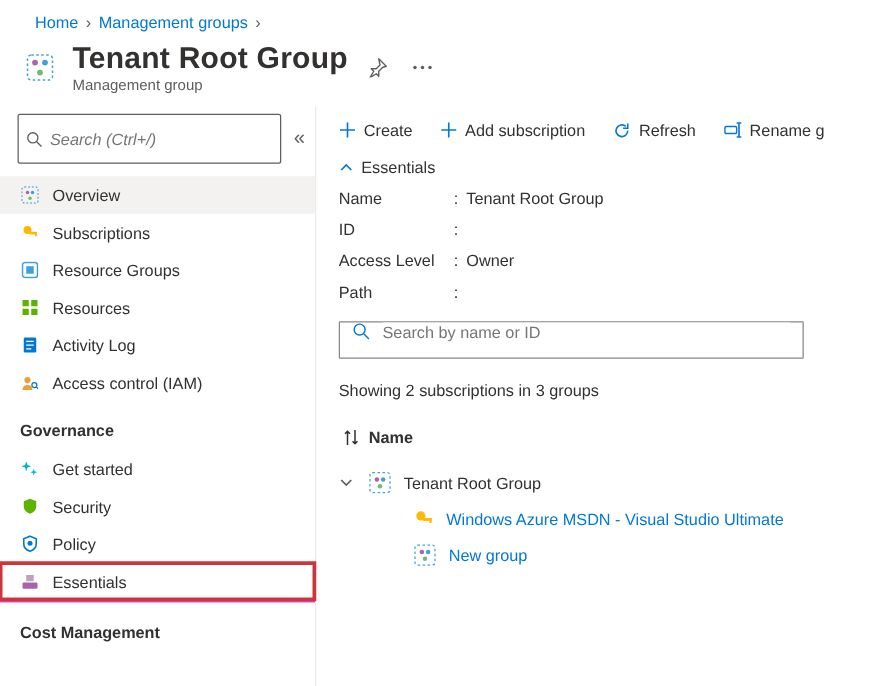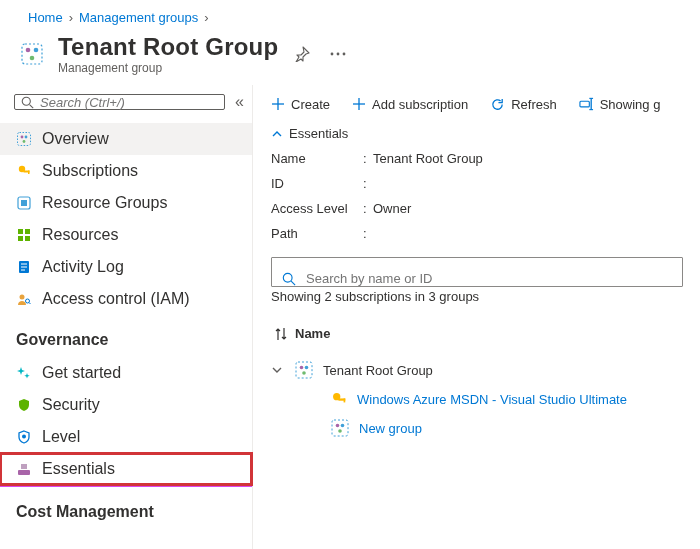--- a/index.html
+++ b/index.html
@@ -33,45 +33,45 @@
   .header .subtitle { font-size: 12px; color: #605e5c; margin-top: 0; }
   .mg-icon {
     width: 28px; height: 28px; display:inline-flex; align-items:center; justify-content:center;
   }
   .pin, .more { color:#605e5c; cursor:pointer; padding:4px; }
   .body { display: flex; height: calc(549px - 78px); }
   .sidebar { width: 253px; border-right: 1px solid #edebe9; display:flex; flex-direction:column; }
   .search-row { display:flex; align-items:center; padding: 6px 10px 10px 14px; gap:6px; }
   .search-box {
     flex:1; display:flex; align-items:center; border:1px solid #605e5c; border-radius:2px;
-    height:16px; padding:0 6px; gap:6px; color:#605e5c; font-style:italic;
+    height:40px; padding:0 6px; gap:6px; color:#605e5c; font-style:italic;
   }
   .search-box input { border:none; outline:none; flex:1; font-style:italic; font-size:13px; color:#605e5c; background:transparent;}
   .collapse { font-size:16px; color:#605e5c; cursor:pointer; padding:2px 4px;}
   .nav { list-style:none; }
   .nav li {
     display:flex; align-items:center; gap:10px; padding: 7px 16px; cursor:pointer;
-    font-size:16px; color:#323130;
+    font-size:13px; color:#323130;
   }
   .nav li.selected { background:#f3f2f1; }
   .nav li.section-head { font-weight:600; color:#323130; padding-top:16px; padding-bottom:8px; cursor:default;}
   .nav li .ico { width:16px; height:16px; display:inline-flex; align-items:center; justify-content:center; }
   .nav li.highlight { outline:3px solid #d13438; outline-offset:-2px; }
   .main { flex:1; padding: 8px 0 0 18px; position:relative; overflow:hidden;}
   .toolbar { display:flex; align-items:center; gap:22px; padding: 4px 0 14px; color:#323130; }
   .toolbar .action { display:flex; align-items:flex-start; gap:6px; cursor:pointer; color:#323130; font-size:13px;}
   .toolbar .action .ico { color:#0078d4; }
   .essentials-head { display:flex; align-items:center; gap:6px; color:#323130; font-weight:400; padding-bottom:10px; cursor:pointer;}
   .essentials-head .chev { color:#0078d4; }
   .kv { display:grid; grid-template-columns: 92px 10px 1fr; row-gap:10px; font-size:13px; color:#323130; padding-bottom:16px;}
   .kv .k { color:#323130;}
   .kv .c { text-align:left;}
   .search-main {
-    width:412px; height:30px; border:1px solid #8a8886; border-radius:1px;
-    display:flex; align-items:flex-end; gap:10px; padding:0 10px; color:#605e5c; margin-bottom:2px;
+    width:372px; height:30px; border:1px solid #8a8886; border-radius:1px;
+    display:flex; align-items:flex-start; gap:10px; padding:0 10px; color:#605e5c; margin-bottom:18px;
   }
   .search-main input { border:none; outline:none; flex:1; font-size:13px; color:#323130;}
   .showing { font-size:13px; color:#323130; margin-bottom:22px;}
   .sort-header { display:flex; align-items:center; gap:8px; font-weight:600; font-size:13px; margin-bottom:14px; cursor:pointer; padding-left:4px;}
   .tree { font-size:13px;}
   .tree-row { display:flex; align-items:center; gap:10px; padding:6px 0;}
   .tree-row .expander { width:14px; color:#605e5c; cursor:pointer;}
   .tree-row.indent1 { padding-left:36px;}
   .tree .link { color:#0078d4; cursor:pointer;}
   .divider-top { border-top:2px solid #d946ef;}
@@ -212,21 +212,21 @@
           </span>
         <span>Security</span>
       </li>
       <li>
         <span class="ico">
             <svg width="14" height="14" viewBox="0 0 14 14">
               <path d="M7 1l5 2v4c0 3-2 5-5 6-3-1-5-3-5-6V3z" fill="none" stroke="#0078d4" stroke-width="1.3"></path>
               <circle cx="7" cy="6.5" r="2" fill="#0078d4"></circle>
             </svg>
           </span>
-        <span>Level</span>
+        <span>Policy</span>
       </li>
       <li class="highlight">
         <span class="ico">
             <svg width="14" height="14" viewBox="0 0 14 14">
               <rect x="1" y="8" width="12" height="5" rx="1" fill="#a864a8"></rect>
               <rect x="4" y="2" width="6" height="5" fill="#bfa0bf"></rect>
             </svg>
           </span>
         <span>Essentials</span>
       </li>
@@ -265,21 +265,21 @@
       </div>
       <div class="action">
         <span class="ico">
             <svg width="15" height="14" viewBox="0 0 16 14">
               <rect x="1" y="4" width="10" height="6" rx="1" fill="none" stroke="#0078d4" stroke-width="1.2"></rect>
               <line x1="13" y1="1" x2="13" y2="13" stroke="#0078d4" stroke-width="1.4"></line>
               <line x1="11" y1="1" x2="15" y2="1" stroke="#0078d4" stroke-width="1.2"></line>
               <line x1="11" y1="13" x2="15" y2="13" stroke="#0078d4" stroke-width="1.2"></line>
             </svg>
           </span>
-        <span>Showing g</span>
+        <span>Rename g</span>
       </div>
     </div>
 
     <div class="essentials-head">
       <span class="chev">
           <svg width="12" height="12" viewBox="0 0 12 12">
             <path d="M2 8l4-4 4 4" fill="none" stroke="#0078d4" stroke-width="1.4"></path>
           </svg>
         </span>
       <span>Essentials</span>

